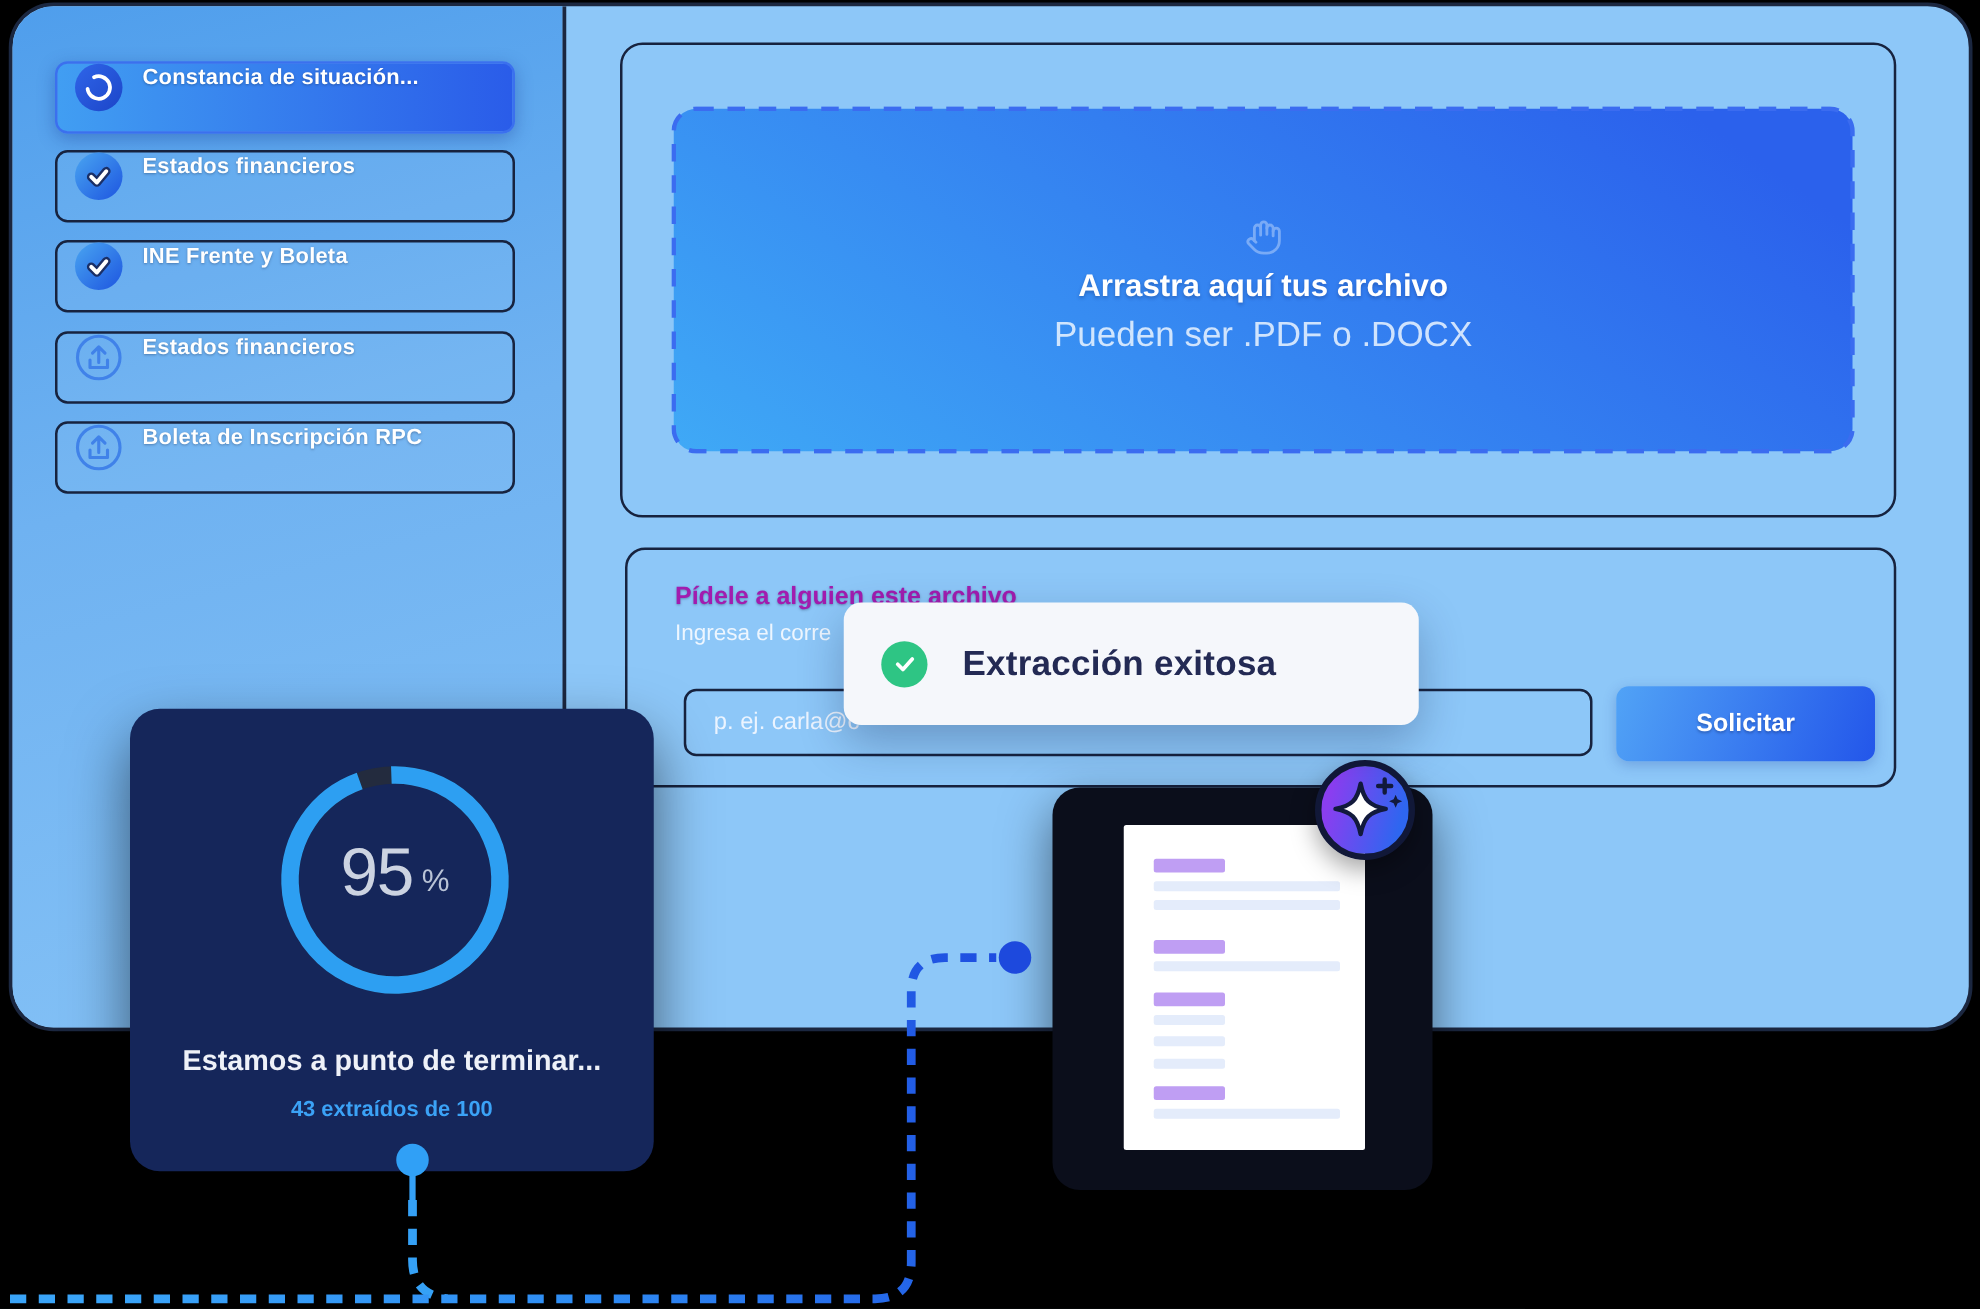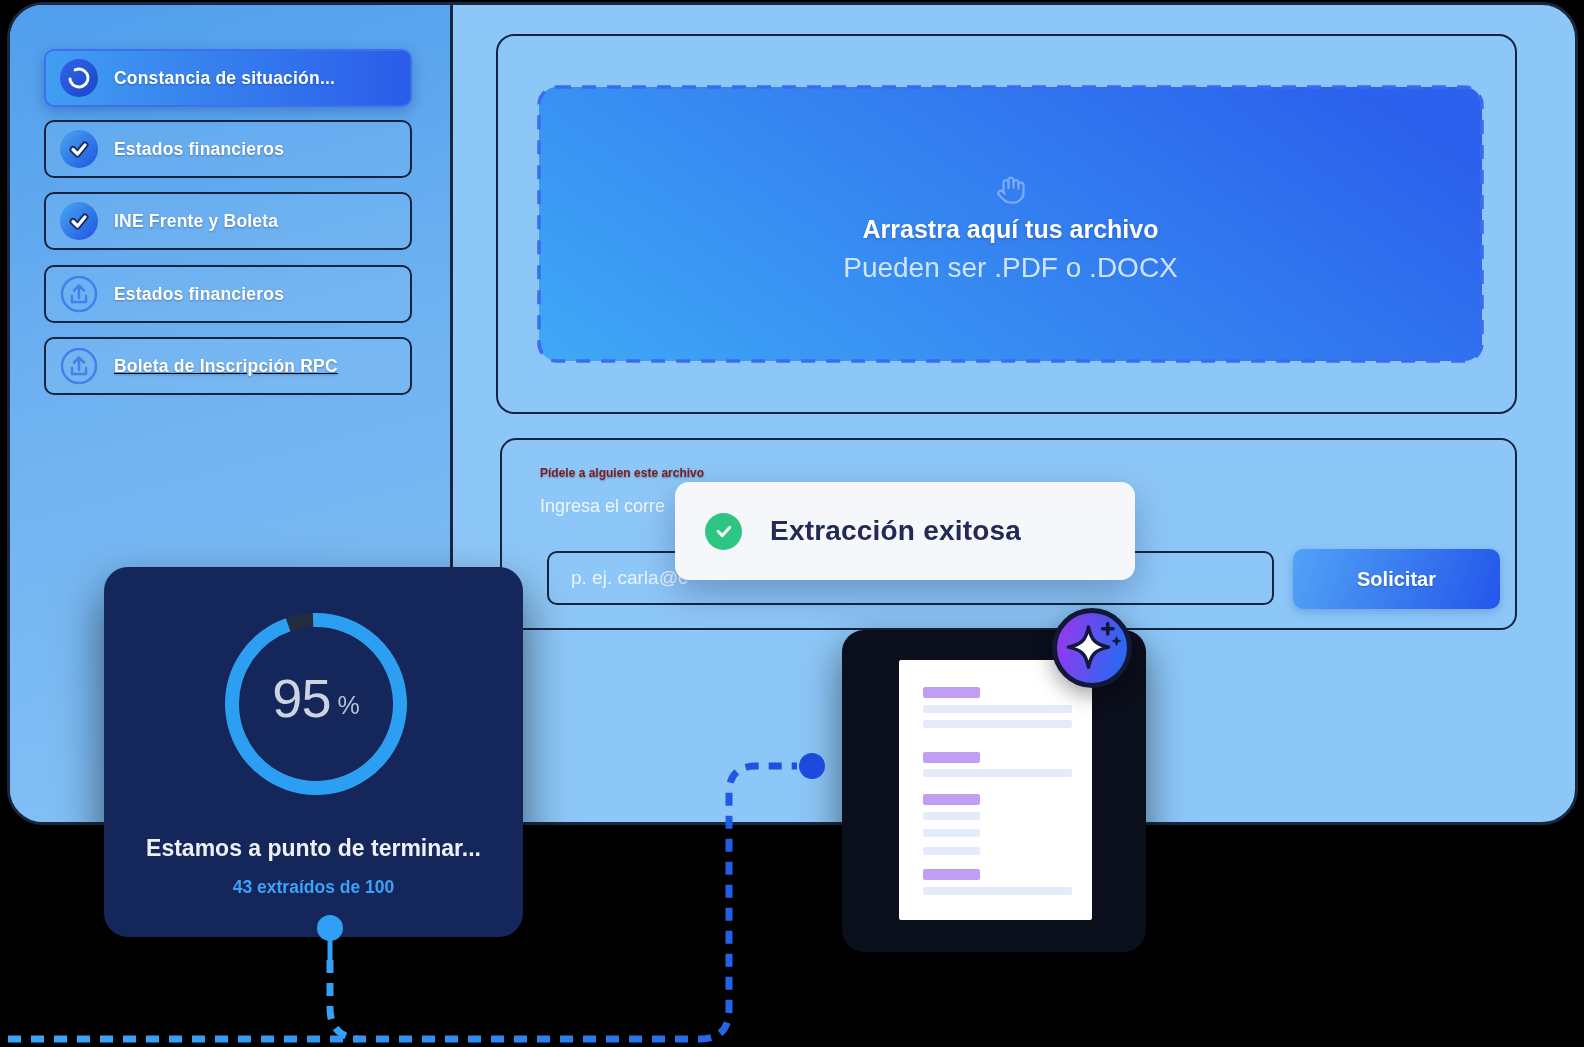--- a/index.html
+++ b/index.html
@@ -6,21 +6,21 @@
   *{box-sizing:border-box;font-family:"Liberation Sans","DejaVu Sans",sans-serif;}
   #canvas{position:relative;width:1584px;height:1047px;background:#000;overflow:hidden;}
 
   
   #app-window{position:absolute;left:7px;top:2px;width:1571px;height:823px;
     border:3px solid #1b2740;border-radius:36px;background:#8dc7f8;z-index:10;overflow:hidden;}
   #sidebar{position:absolute;left:0;top:0;width:443px;height:100%;
     background:linear-gradient(165deg,#4f9eec 0%,#6fb2f1 45%,#85c2f6 100%);
     border-right:3px solid #1b2740;}
   .side-item{position:absolute;left:34px;width:368px;height:58px;border-radius:10px;
-    border:2.5px solid #17233f;display:flex;align-items:center;padding:0 14px;gap:16px;
+    border:2.5px solid #17233f;display:flex;align-items:flex-start;padding:0 14px;gap:16px;
     background:rgba(190,224,255,0.10);}
   .side-item.active{border:2px solid #3b70ee;
     background:linear-gradient(90deg,#419ef2 0%,#2a5ce9 100%);
     box-shadow:0 4px 14px rgba(20,50,140,.35);}
   .side-label{color:#fff;font-size:17.5px;font-weight:600;letter-spacing:.2px;
     text-shadow:0 1px 2px rgba(10,25,60,.35);white-space:nowrap;}
   .icon-circle{width:38px;height:38px;border-radius:50%;flex:0 0 38px;
     display:flex;align-items:center;justify-content:center;}
   .icon-circle.fill{background:linear-gradient(135deg,#49a5f1 0%,#1d55e0 100%);}
   .icon-circle.spin{background:linear-gradient(135deg,#2f65e9 0%,#1c45c8 100%);}
@@ -30,21 +30,21 @@
   #upload-section{left:486px;top:29px;width:1021px;height:380px;border-radius:18px;}
   #dropzone{position:absolute;left:41px;top:51px;width:943px;height:274px;border-radius:18px;
     background:linear-gradient(35deg,#3fa9f6 0%,#2b61ec 90%);}
   #dropzone-title{position:absolute;left:0;top:128px;width:100%;text-align:center;
     color:#fff;font-size:25px;font-weight:700;text-shadow:0 1px 3px rgba(10,25,80,.3);}
   #dropzone-subtitle{position:absolute;left:0;top:165px;width:100%;text-align:center;
     color:rgba(235,245,255,.85);font-size:28px;}
   #hand-wrap{position:absolute;left:50%;top:88px;transform:translateX(-50%);opacity:.45;}
 
   #request-section{left:490px;top:433px;width:1017px;height:192px;border-radius:16px;}
-  #request-title{position:absolute;left:38px;top:26px;color:#7f1d1d;font-size:12px;font-weight:700;
+  #request-title{position:absolute;left:38px;top:26px;color:#a21caf;font-size:20px;font-weight:700;
     text-shadow:0 1px 2px rgba(10,25,60,.35);}
   #request-subtitle{position:absolute;left:38px;top:56px;color:rgba(245,250,255,.92);font-size:18px;}
   #email-input{position:absolute;left:45px;top:111px;width:727px;height:54px;border-radius:10px;
     border:2.5px solid #17233f;background:transparent;padding:0 22px;font-size:19px;color:#fff;outline:none;}
   #email-input::placeholder{color:rgba(240,247,255,.95);opacity:1;}
   #request-button{position:absolute;left:791px;top:109px;width:207px;height:60px;border:none;
     border-radius:10px;background:linear-gradient(110deg,#51a3f6 0%,#2356ea 100%);
     color:#fff;font-size:20px;font-weight:600;cursor:pointer;
     text-shadow:0 1px 2px rgba(10,25,80,.3);box-shadow:0 3px 10px rgba(20,50,150,.25);}
 
@@ -125,21 +125,21 @@
       <div class="side-item" style="top:260px;">
         <span class="icon-circle">
           <svg width="38" height="38" viewBox="0 0 38 38">
             <circle cx="19" cy="19" r="17" fill="none" stroke="#4082e9" stroke-width="2.5"></circle>
             <path d="M19 23 V11 M14 15.5 L19 10.5 L24 15.5 M12 21 V27 H26 V21" fill="none" stroke="#4082e9" stroke-width="2.5" stroke-linecap="round" stroke-linejoin="round"></path>
           </svg>
         </span>
         <span class="side-label">Estados financieros</span>
       </div>
 
-      <div class="side-item" style="top:332px;text-decoration:underline;">
+      <div class="side-item" style="top:332px;">
         <span class="icon-circle">
           <svg width="38" height="38" viewBox="0 0 38 38">
             <circle cx="19" cy="19" r="17" fill="none" stroke="#4082e9" stroke-width="2.5"></circle>
             <path d="M19 23 V11 M14 15.5 L19 10.5 L24 15.5 M12 21 V27 H26 V21" fill="none" stroke="#4082e9" stroke-width="2.5" stroke-linecap="round" stroke-linejoin="round"></path>
           </svg>
         </span>
         <span class="side-label">Boleta de Inscripción RPC</span>
       </div>
     </div>
 

